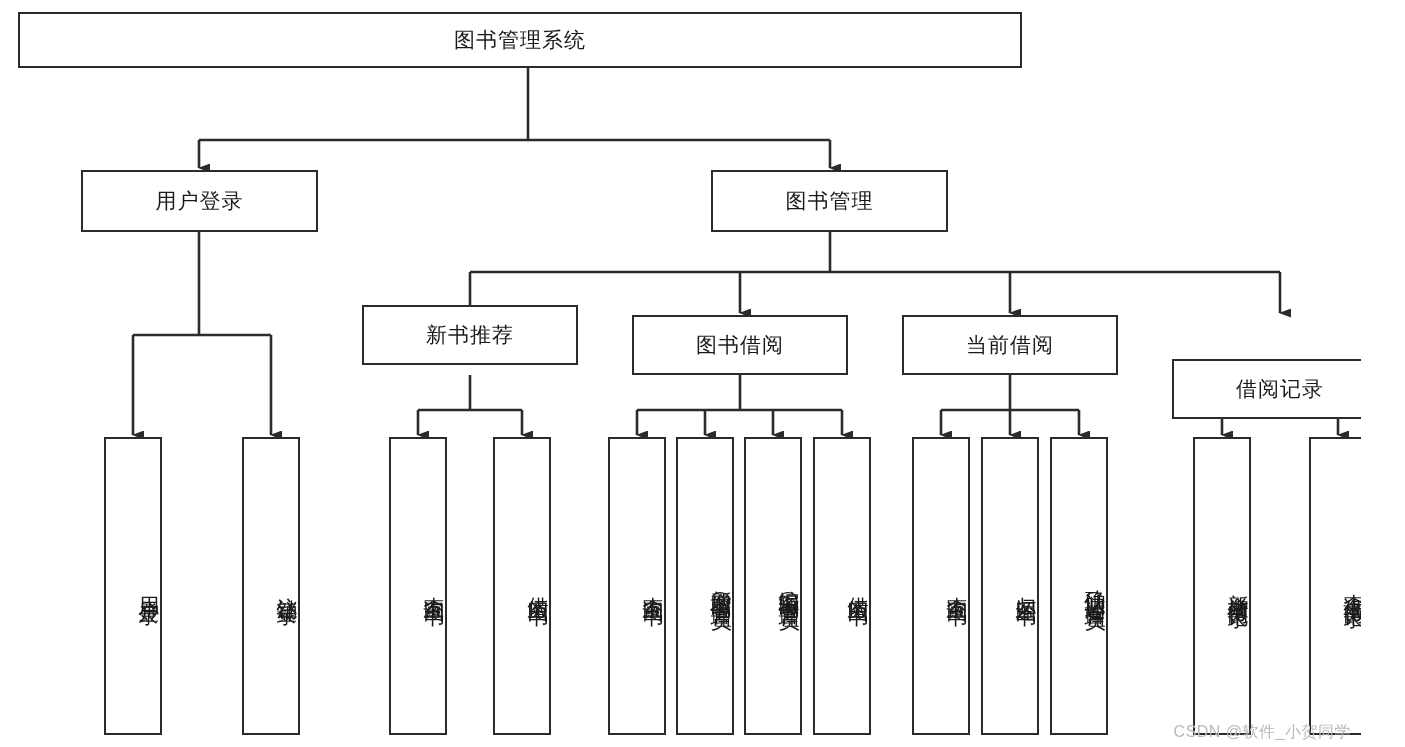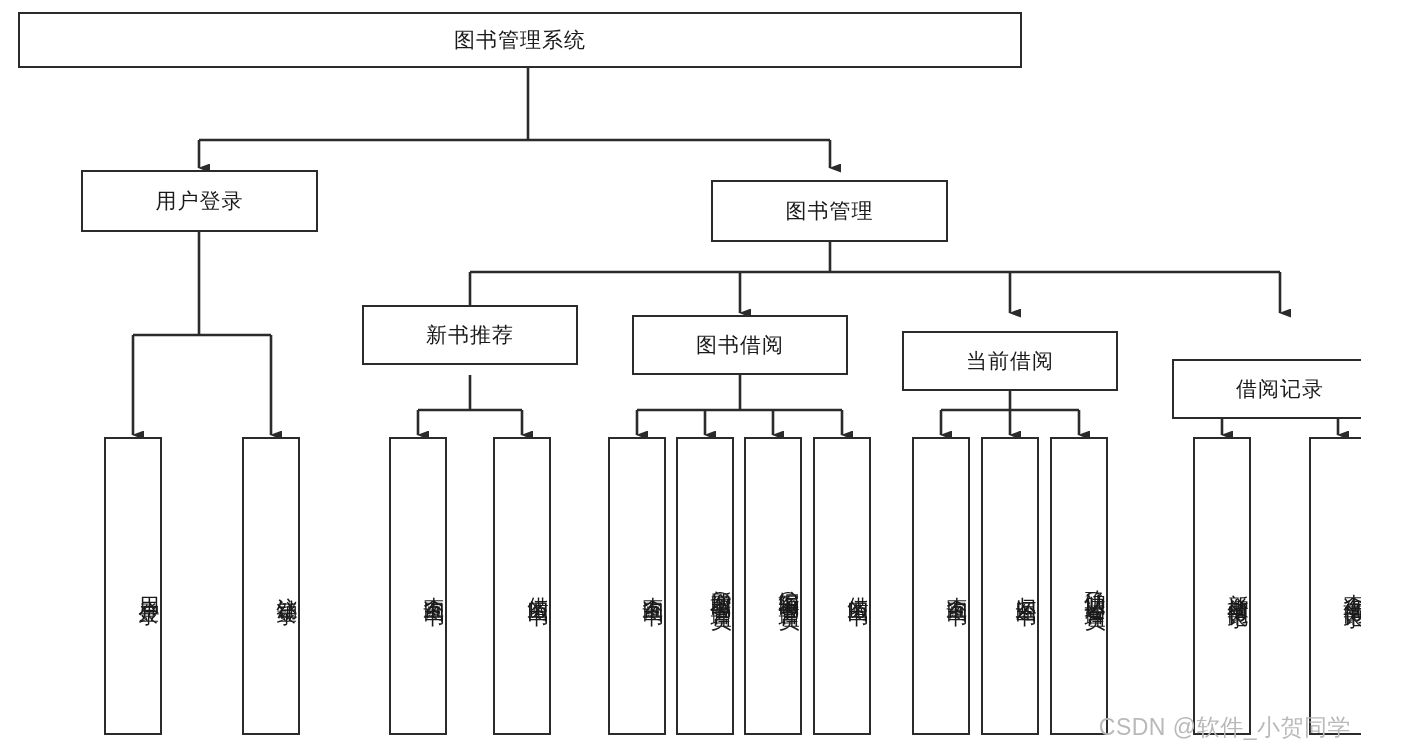--- a/index.html
+++ b/index.html
@@ -52,21 +52,21 @@
   }
   .node.vert .lbl {
     writing-mode: vertical-rl;
     text-orientation: upright;
     white-space: nowrap;
   }
   .watermark {
     position: absolute;
     right: 10px;
     bottom: 4px;
-    font-size: 23px;
+    font-size: 16px;
     color: #b9b9b9;
     letter-spacing: 0.5px;
     white-space: nowrap;
     font-family: "Liberation Sans", "DejaVu Sans", sans-serif;
   }
 </style>
 </head>
 <body>
 
 <div id="canvas">
@@ -123,31 +123,31 @@
     </g>
   </svg>
 
   <div class="node horiz" style="left:18px; top:12px; width:1004px; height:56px;">
     <span class="lbl">图书管理系统</span>
   </div>
 
   <div class="node horiz" style="left:81px; top:170px; width:237px; height:62px;">
     <span class="lbl">用户登录</span>
   </div>
-  <div class="node horiz" style="left:711px; top:170px; width:237px; height:62px;margin-top:10px;">
+  <div class="node horiz" style="left:711px; top:170px; width:237px; height:62px;">
     <span class="lbl">图书管理</span>
   </div>
 
   <div class="node horiz" style="left:362px; top:305px; width:216px; height:60px;">
     <span class="lbl">新书推荐</span>
   </div>
   <div class="node horiz" style="left:632px; top:315px; width:216px; height:60px;">
     <span class="lbl">图书借阅</span>
   </div>
-  <div class="node horiz" style="left:902px; top:331px; width:216px; height:60px;">
+  <div class="node horiz" style="left:902px; top:315px; width:216px; height:60px;">
     <span class="lbl">当前借阅</span>
   </div>
   <div class="node horiz" style="left:1172px; top:315px; width:216px; height:60px;margin-top:44px;">
     <span class="lbl">借阅记录</span>
   </div>
 
   <div class="node vert" style="left:104px; top:437px; width:58px; height:298px;">
     <span class="lbl">用户登录</span>
   </div>
   <div class="node vert" style="left:242px; top:437px; width:58px; height:298px;">

